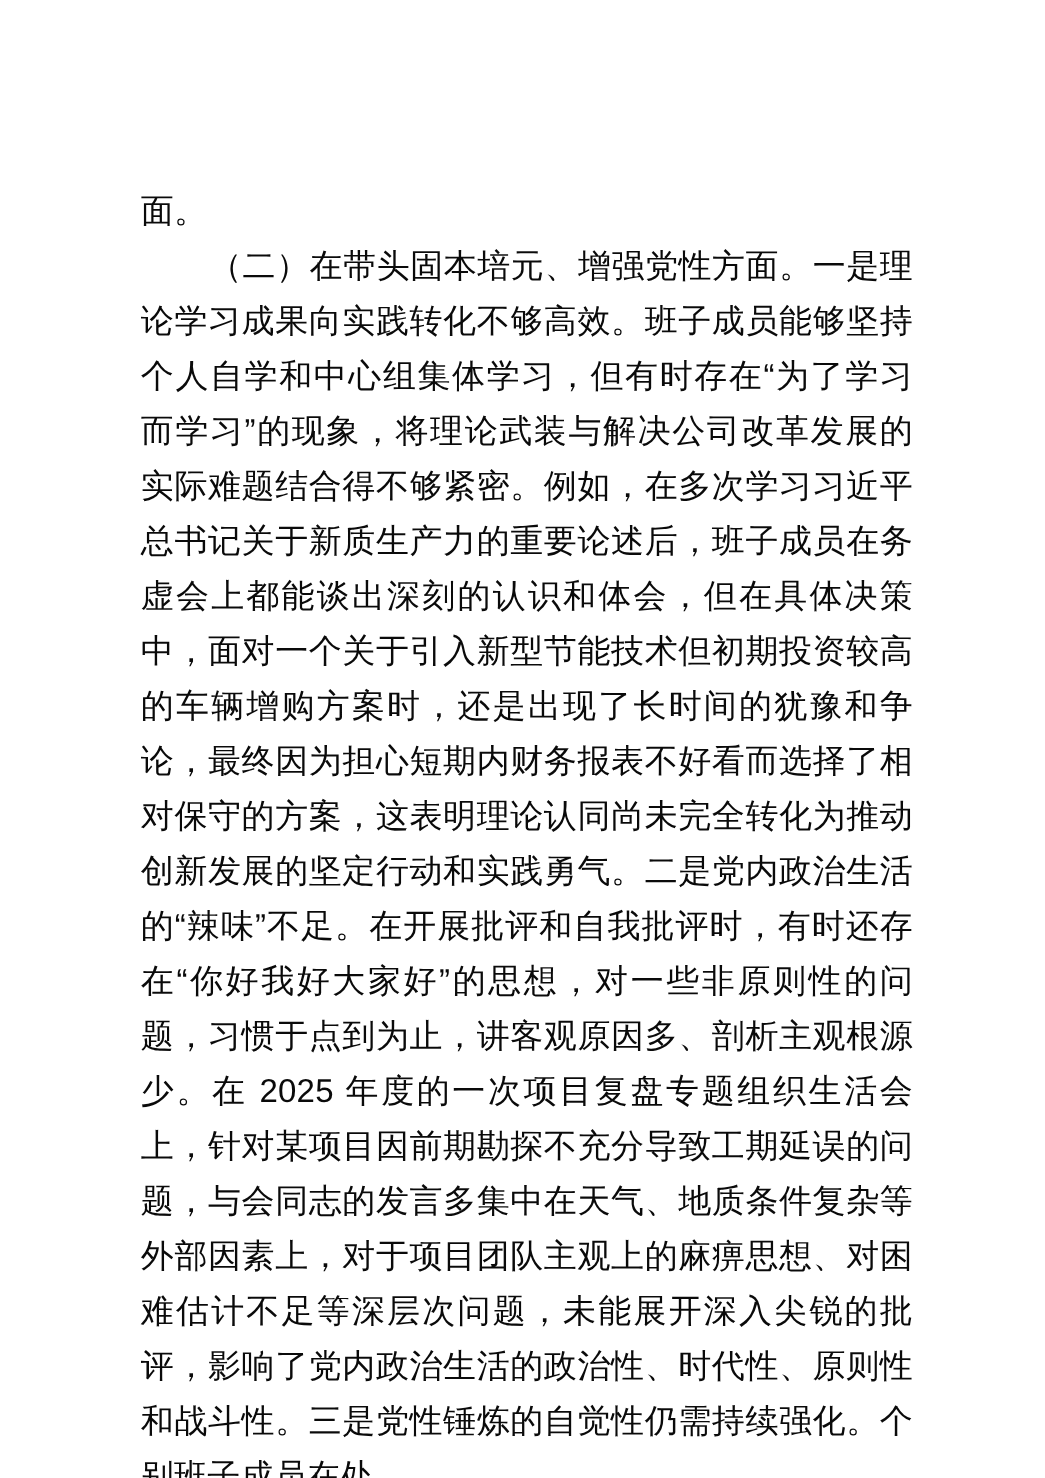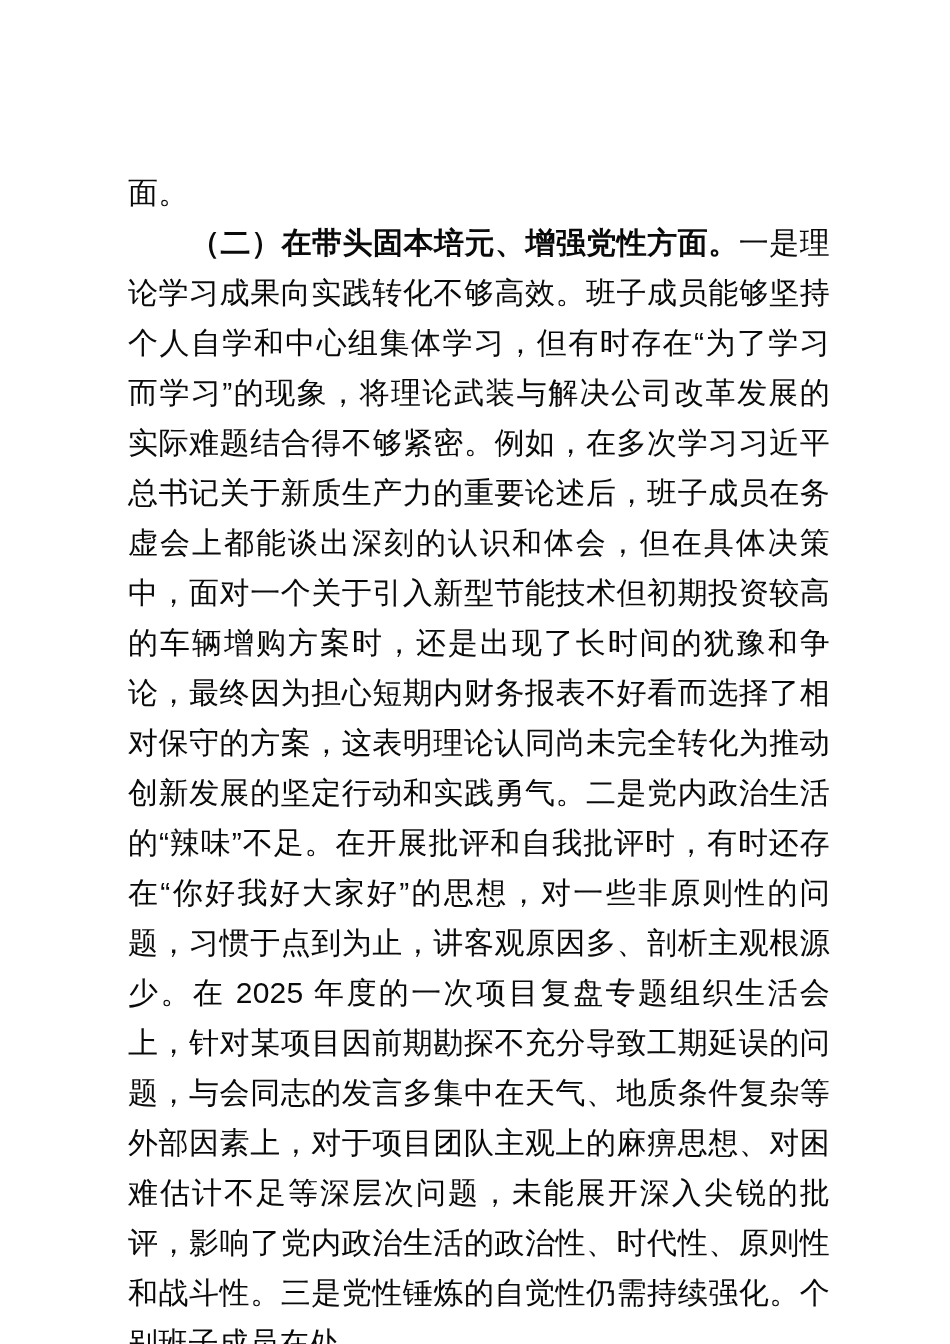--- a/index.html
+++ b/index.html
@@ -37,21 +37,21 @@
     word-break: break-all;
     text-indent: 0;
   }
   .para + .para {
     margin-top: 0;
   }
   .para-indent {
     text-indent: 62px;
   }
   .bold-lead {
-    font-weight: 700;
+    font-weight: 400;
     letter-spacing: 0.2px;
   }
 </style>
 </head>
 <body>
 
 <div class="page">
   <div class="page-body">
 
     <p class="para">

